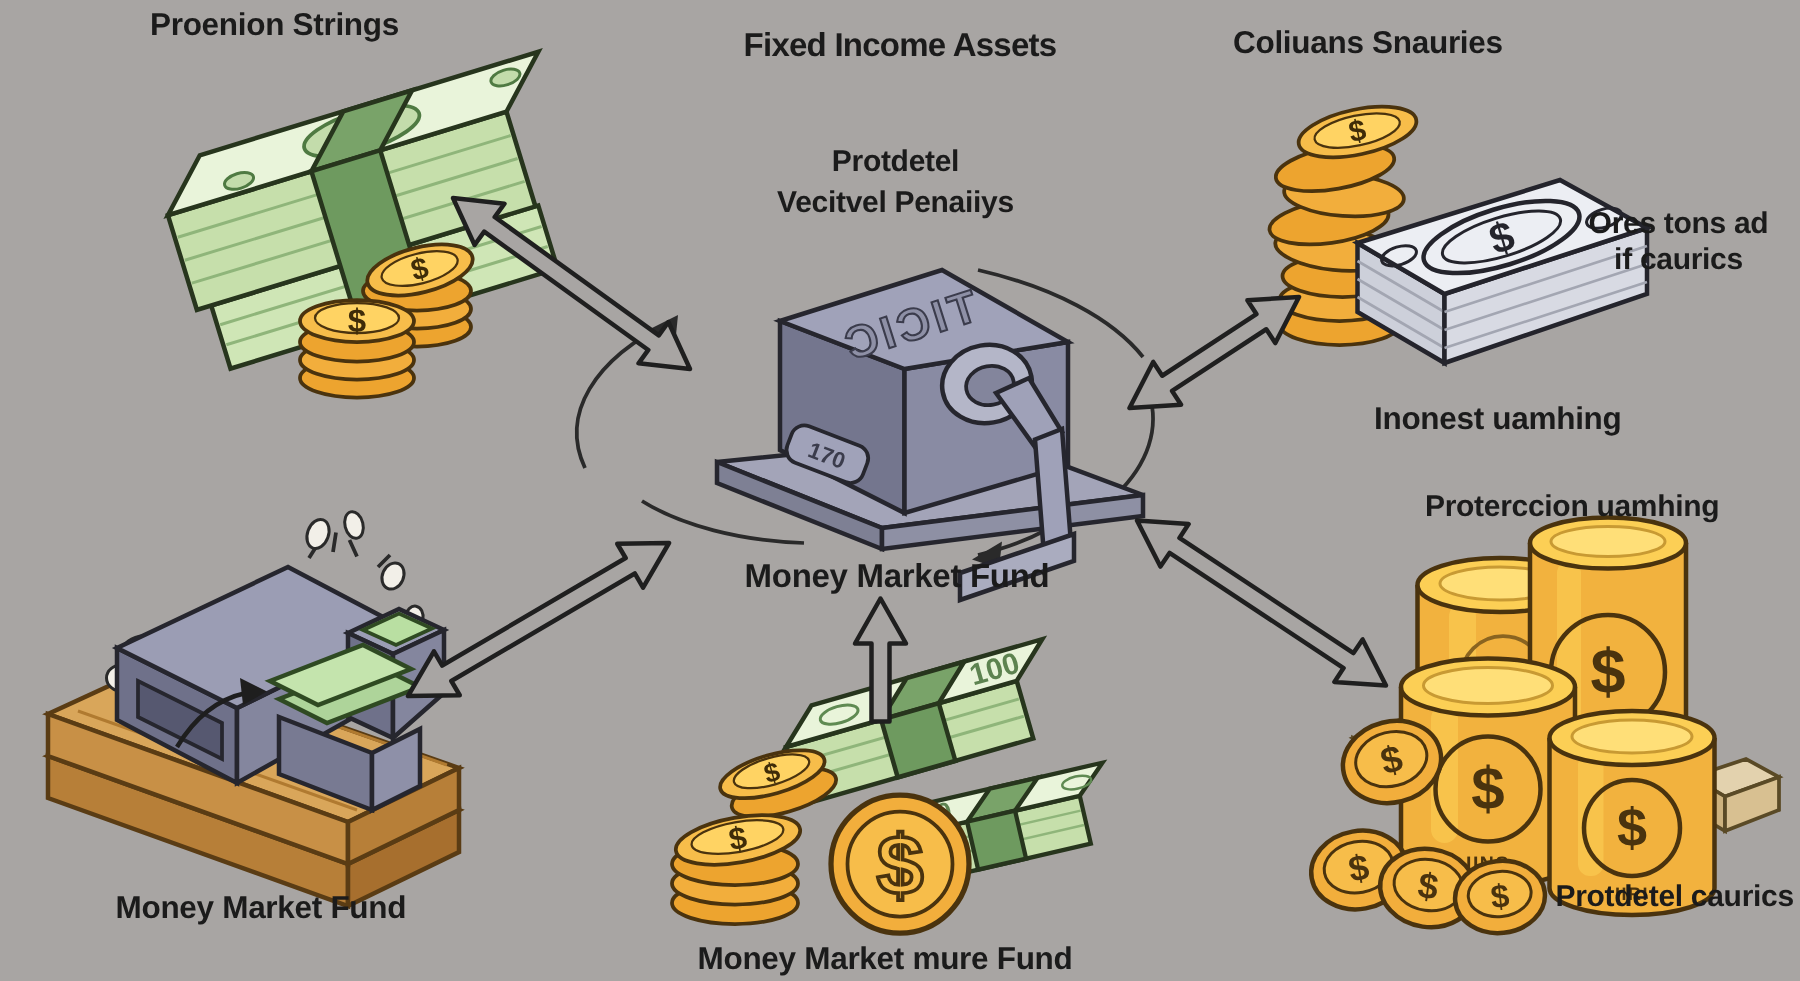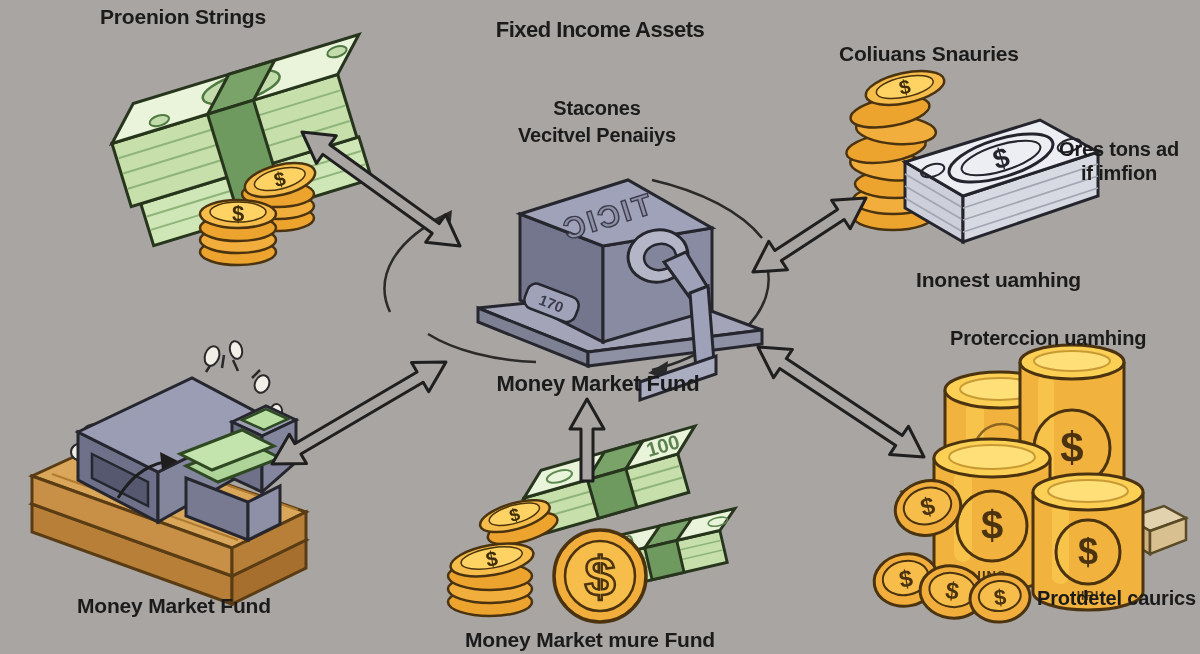--- a/index.html
+++ b/index.html
@@ -263,24 +263,24 @@
 
   <polygon class="arrow" fill="#a8a5a3" stroke="#1f1f1f" stroke-width="3" stroke-linejoin="round" points="302.0,132.0 316.4,163.3 322.8,154.4 432.2,233.3 425.7,242.2 460.0,246.0 445.6,214.7 439.2,223.6 329.8,144.7 336.3,135.8"></polygon>
   <polygon class="arrow" fill="#a8a5a3" stroke="#1f1f1f" stroke-width="3" stroke-linejoin="round" points="272.0,464.0 306.5,463.5 300.9,454.0 423.2,382.3 428.7,391.8 446.0,362.0 411.5,362.5 417.1,372.0 294.8,443.7 289.3,434.2"></polygon>
   <polygon class="arrow" fill="#a8a5a3" stroke="#1f1f1f" stroke-width="3" stroke-linejoin="round" points="753.0,272.0 787.4,269.8 781.4,260.6 844.2,219.5 850.2,228.7 866.0,198.0 831.6,200.2 837.6,209.4 774.8,250.5 768.8,241.3"></polygon>
   <polygon class="arrow" fill="#a8a5a3" stroke="#1f1f1f" stroke-width="3" stroke-linejoin="round" points="758.0,347.0 773.6,377.7 779.7,368.6 895.7,445.4 889.6,454.6 924.0,457.0 908.4,426.3 902.3,435.4 786.3,358.6 792.4,349.4"></polygon>
   <polygon class="arrow" fill="#a8a5a3" stroke="#1f1f1f" stroke-width="3" stroke-linejoin="round" points="593.0,481.0 593.0,429.0 604.0,429.0 587.0,399.0 570.0,429.0 581.0,429.0 581.0,481.0"></polygon>
 </svg>
 
   <div class="lbl fs21" style="left:100px;top:5px;">Proenion Strings</div>
   <div class="lbl ctr title" style="left:300px;width:600px;top:17px;">Fixed Income Assets</div>
-  <div class="lbl ctr fs20" style="left:447px;width:300px;top:97px;">Stacones</div>
+  <div class="lbl ctr fs20" style="left:447px;width:300px;top:97px;">Protdetel</div>
   <div class="lbl ctr fs20" style="left:447px;width:300px;top:124px;">Vecitvel Penaiiys</div>
-  <div class="lbl fs21" style="left:839px;top:17px;margin-top:25px;">Coliuans Snauries</div>
+  <div class="lbl fs21" style="left:822px;top:17px;">Coliuans Snauries</div>
   <div class="lbl ctr fs20" style="left:1038px;width:162px;top:138px;">Ores tons ad</div>
-  <div class="lbl ctr fs20" style="left:1038px;width:162px;top:162px;">if imfion</div>
+  <div class="lbl ctr fs20" style="left:1038px;width:162px;top:162px;">if caurics</div>
   <div class="lbl fs21" style="left:916px;top:268px;">Inonest uamhing</div>
   <div class="lbl fs20" style="left:950px;top:327px;">Proterccion uamhing</div>
   <div class="lbl ctr fs22" style="left:448px;width:300px;top:371px;">Money Market Fund</div>
   <div class="lbl fs21" style="left:77px;top:594px;">Money Market Fund</div>
   <div class="lbl ctr fs21" style="left:420px;width:340px;top:628px;">Money Market mure Fund</div>
   <div class="lbl fs20" style="left:1037px;top:587px;">Protdetel caurics</div>
 </div>
 
 </body></html>

